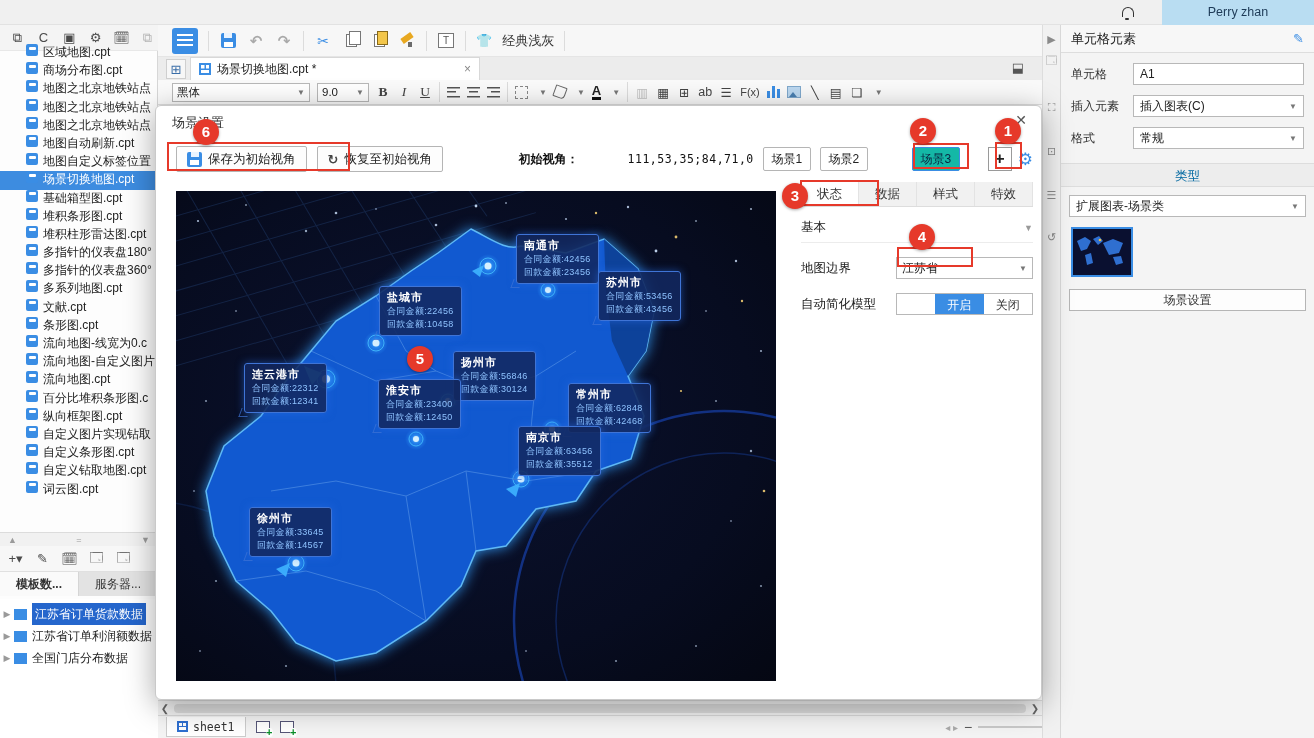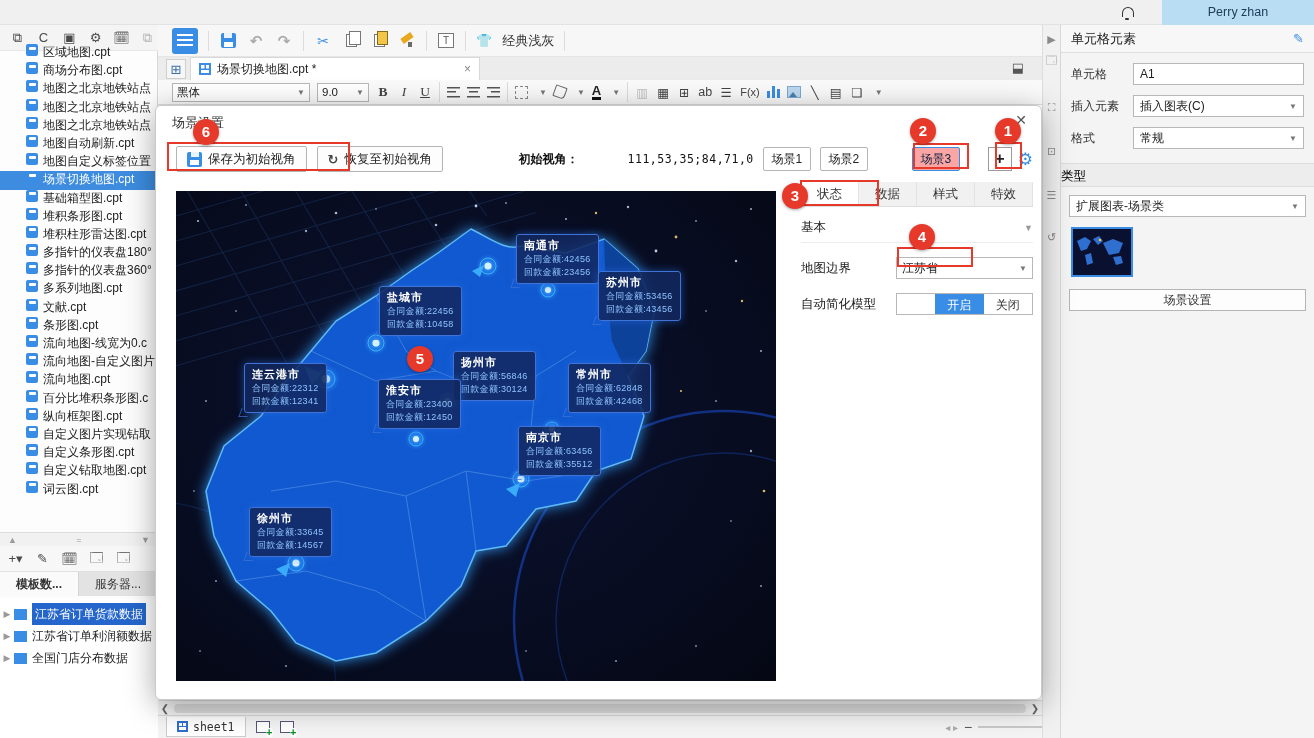--- a/index.html
+++ b/index.html
@@ -128,40 +128,40 @@
     linear-gradient(#3a8de4 0 0) 9px 6px/7px 10px no-repeat, linear-gradient(#3a8de4 0 0) 0 9px/7px 7px no-repeat;}
 
   
   .right-panel { position:absolute; left:1060px; top:25px; width:254px; height:713px; background:#f4f4f4; border-left:1px solid #d8d8d8;}
   .rp-header { height:28px; display:flex; align-items:center; justify-content:space-between; padding:0 10px; font-size:13px; color:#222; border-bottom:1px solid #ddd; background:#f7f7f7;}
   .pencil { color:#3a8de4; font-size:13px; transform:rotate(0deg);}
   .rp-row { display:flex; align-items:center; margin:10px 10px 0 10px; font-size:12px; color:#333;}
   .rp-row .lbl { width:62px; flex:0 0 62px;}
   .rp-input { flex:1; height:22px; border:1px solid #b8b8b8; background:#fff; font-size:12px; padding:0 6px; color:#222;}
   .rp-select { flex:1; height:22px; border:1px solid #b8b8b8; background:#fff; font-size:12px; padding:0 6px; color:#222; display:flex; align-items:center; justify-content:space-between;}
-  .rp-type-header { margin-top:14px; height:24px; background:#ededed; border-top:1px solid #ddd; border-bottom:1px solid #ddd; line-height:24px; font-size:12.5px; color:#000000;}
+  .rp-type-header { margin-top:14px; height:24px; background:#ededed; border-top:1px solid #ddd; border-bottom:1px solid #ddd; text-align:center; line-height:24px; font-size:12.5px; color:#0369a1;}
   .rp-type-select { margin:8px 8px 0 8px; height:22px; border:1px solid #b8b8b8; background:#fff; font-size:12px; padding:0 6px; color:#222; display:flex; align-items:center; justify-content:space-between;}
   .thumb { margin:10px 0 0 10px; width:62px; height:50px; background:#0a1030; border:2px solid #3a8de4; position:relative; overflow:hidden;}
   .thumb svg { position:absolute; left:0; top:0;}
   .rp-scene-btn { margin:12px 8px 0 8px; height:22px; background:#fdfdfd; border:1px solid #b5b5b5; text-align:center; line-height:21px; font-size:12px; color:#333;}
 
   
   .dialog { position:absolute; left:155px; top:105px; width:887px; height:595px; background:#fff; border-radius:6px;
     box-shadow:0 6px 30px rgba(0,0,0,.35); border:1px solid #c9c9c9;}
   .dlg-title { position:absolute; left:16px; top:8px; font-size:13px; color:#333;}
   .dlg-close { position:absolute; right:14px; top:6px; font-size:14px; color:#555;}
   .dlg-toolbar { position:absolute; left:0; top:36px; width:100%; height:34px; display:flex; align-items:center;}
   .dlg-btn { height:26px; border:1px solid #b5b5b5; background:#fdfdfd; display:flex; align-items:center; gap:6px; padding:0 10px; font-size:12.5px; color:#222; border-radius:2px;}
   .save-btn { margin-left:20px; }
   .restore-btn { margin-left:10px; }
   .refresh-g { font-size:13px; color:#444; font-weight:bold;}
   .init-view { margin-left:auto; font-size:12px; color:#111; display:flex; align-items:center;gap:47px;}
   .init-view .v { font-family:"DejaVu Sans Mono",monospace; font-size:11.5px; margin-left:2px; letter-spacing:.5px;}
   .scene-btn { width:48px; height:24px; border:1px solid #b5b5b5; background:#fff; font-size:12px; color:#222; text-align:center; line-height:22px; margin-left:9px; border-radius:2px;}
-  .scene-btn.active { background:#fca5a5; border-color:#3a8de4; color:#0a2540;margin-left:44px; }
+  .scene-btn.active { background:#14b8a6; border-color:#3a8de4; color:#0a2540;margin-left:44px; }
   .plus-btn { width:24px; height:24px; border:1px solid #9a9a9a; background:#fff; font-size:17px; font-weight:bold; color:#222; text-align:center; line-height:21px; margin-left:28px;}
   .gear { margin:0 8px 0 6px; color:#3a8de4; font-size:17px;}
 
   
   .dset { position:absolute; left:645px; top:76px; width:232px;}
   .dset-tabs { display:flex; height:25px; border-bottom:1px solid #ddd; background:#f1f1f1;}
   .dset-tab { flex:1; text-align:center; line-height:25px; font-size:12.5px; color:#333; border-right:1px solid #e3e3e3;}
   .dset-tab.active { background:#fff; }
   .basic-row { display:flex; align-items:center; justify-content:space-between; height:30px; border-bottom:1px solid #ececec; font-size:12.5px; color:#222; margin-top:6px;}
   .basic-row .tri { color:#999; font-size:9px;}
@@ -745,21 +745,21 @@
       <div class="map-label" style="left:68px; top:172px;">
         <div class="city">连云港市</div>
         <div class="ln">合同金额:22312</div>
         <div class="ln">回款金额:12341</div>
       </div>
       <div class="map-label" style="left:277px; top:160px;">
         <div class="city">扬州市</div>
         <div class="ln">合同金额:56846</div>
         <div class="ln">回款金额:30124</div>
       </div>
-      <div class="map-label" style="left:392px; top:172px;">
+      <div class="map-label" style="left:392px; top:192px;">
         <div class="city">常州市</div>
         <div class="ln">合同金额:62848</div>
         <div class="ln">回款金额:42468</div>
       </div>
       <div class="map-label" style="left:202px; top:188px;">
         <div class="city">淮安市</div>
         <div class="ln">合同金额:23400</div>
         <div class="ln">回款金额:12450</div>
       </div>
       <div class="map-label" style="left:342px; top:235px;">

